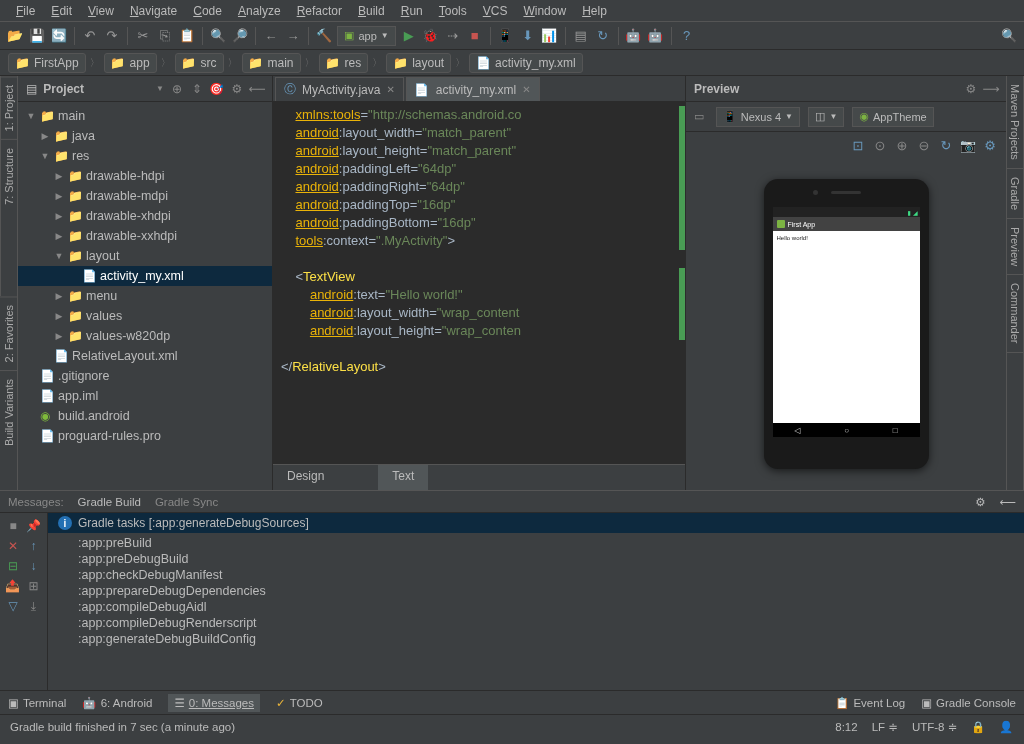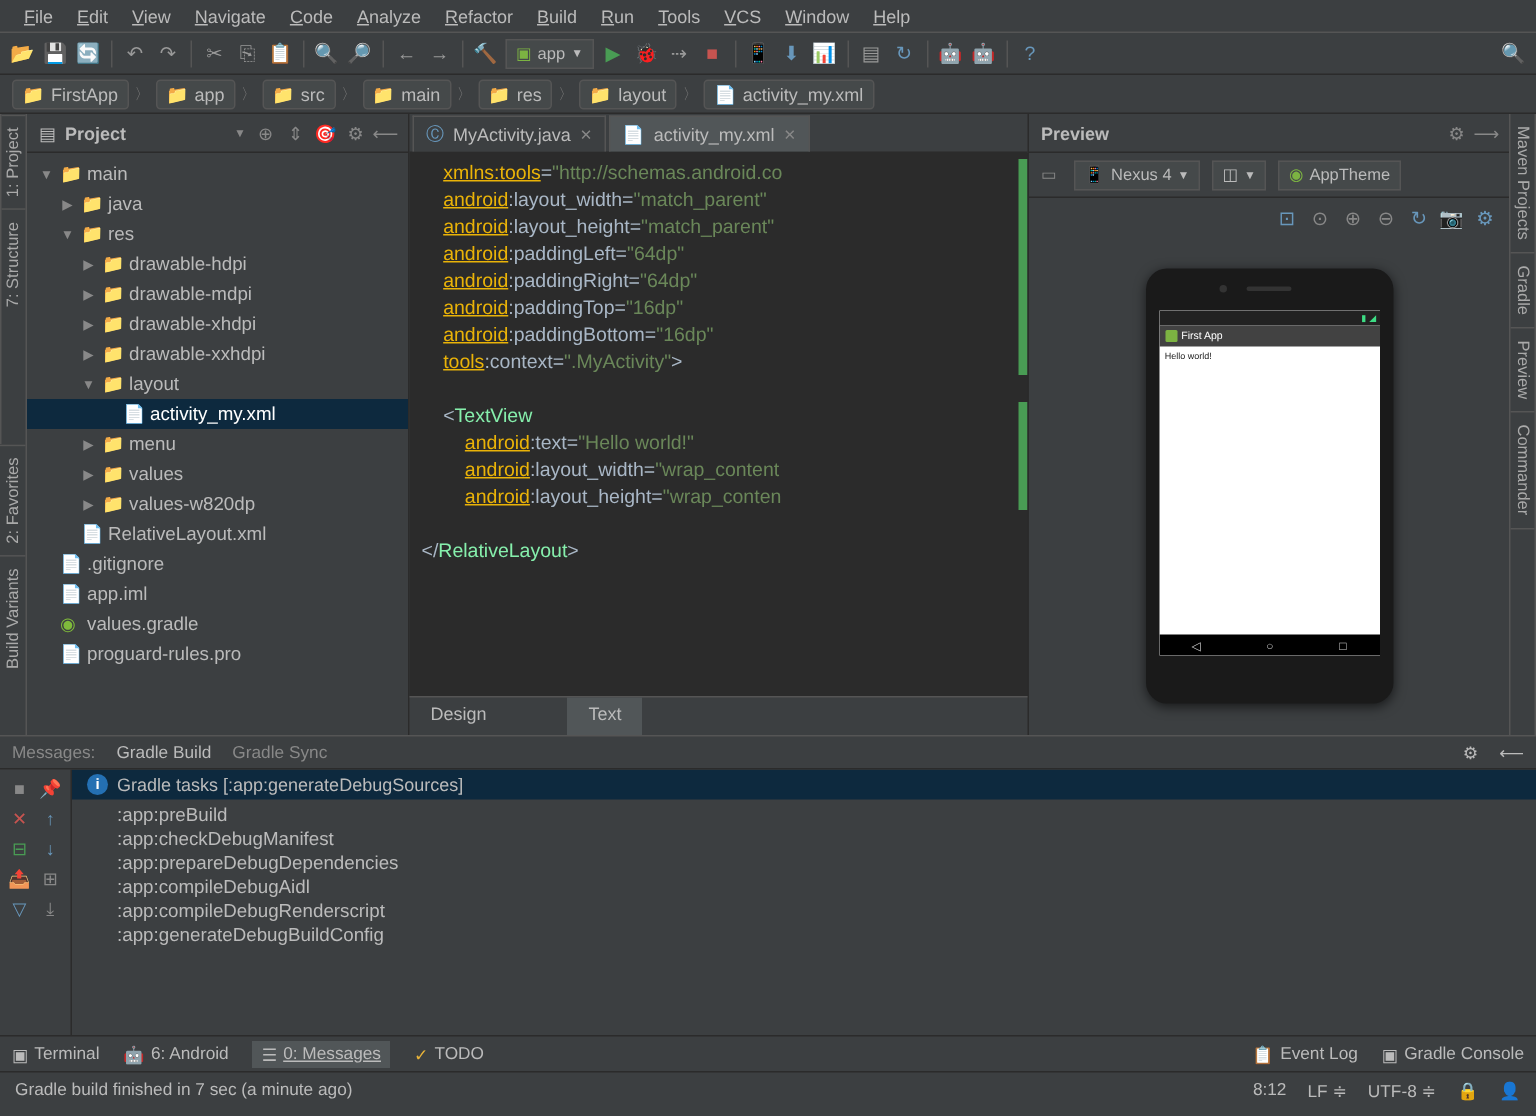--- a/index.html
+++ b/index.html
@@ -36,21 +36,21 @@
 .editorarea { background:#2b2b2b; display:flex; flex-direction:column; border-right:1px solid #2b2b2b; }
 .edtabs { display:flex; height:26px; background:#3c3f41; border-bottom:1px solid #2b2b2b; align-items:flex-end; }
 .edtab { display:flex; align-items:center; height:24px; padding:0 8px; gap:6px; border:1px solid #555; border-bottom:none; background:#3c3f41; margin-left:2px; font-size:12px; cursor:pointer; }
 .edtab.active { background:#515658; }
 .edtab .cls { font-size:10px; color:#888; cursor:pointer; }
 .code { flex:1; display:flex; font-family:Consolas,monospace; font-size:13px; line-height:18px; overflow:hidden; position:relative; }
 .gutter { background:#313335; color:#606366; text-align:right; padding:4px 8px 4px 4px; min-width:36px; border-right:1px solid #555; }
 .codetext { flex:1; padding:4px 0 4px 8px; white-space:pre; overflow:hidden; color:#a9b7c6; }
 .ns { color:#eab308; text-decoration:underline; }
 .str { color:#6a8759; }
-.tag { color:#86efac; }
+.tag { color:#fde047; }
 .modetabs { display:flex; height:26px; background:#3c3f41; border-top:1px solid #555;gap:40px; }
 .modetab { padding:4px 14px; cursor:pointer; }
 .modetab.active { background:#515658; }
 .preview { background:#3c3f41; display:flex; flex-direction:column; }
 .prevtools { display:flex; align-items:center; height:30px; padding:0 8px; gap:8px; border-bottom:1px solid #2b2b2b; font-size:11px; }
 .dsel { display:flex; align-items:center; border:1px solid #555; background:#45494a; padding:1px 6px; height:20px; gap:4px; }
 .prevactions { display:flex; justify-content:flex-end; align-items:center; height:26px; padding:0 8px; gap:6px; }
 .pact { width:16px; height:16px; color:#888; cursor:pointer; font-size:13px; display:flex; align-items:center; justify-content:center; }
 .phonewrap { flex:1; display:flex; align-items:center; justify-content:center; }
 .phone { width:165px; height:290px; background:#1a1a1a; border-radius:14px; padding:28px 9px 32px; position:relative; box-shadow:0 2px 8px rgba(0,0,0,0.6); }
@@ -271,21 +271,21 @@
           <span>.gitignore</span>
         </div>
         <div class="tn" style="--d: 0;">
           <span class="tw"></span>
           <span class="ti file-ico">📄</span>
           <span>app.iml</span>
         </div>
         <div class="tn" style="--d: 0;">
           <span class="tw"></span>
           <span class="ti gradle-ico">◉</span>
-          <span>values.gradle</span>
+          <span>build.android</span>
         </div>
         <div class="tn" style="--d: 0;">
           <span class="tw"></span>
           <span class="ti file-ico">📄</span>
           <span>proguard-rules.pro</span>
         </div>
       </div>
   </div>
 
   <div class="editorarea">
@@ -412,20 +412,21 @@
       <span class="mb" style="color:#6897bb">▽</span>
       <span class="mb">⤓</span>
     </div>
     <div class="msgout">
       <div class="msgtask">
         <span class="info">i</span>
         <span>Gradle tasks [:app:generateDebugSources]</span>
       </div>
       <div class="msglines" id="msglines">
           <div>:app:preBuild</div>
+          <div>:app:preDebugBuild</div>
           <div>:app:checkDebugManifest</div>
           <div>:app:prepareDebugDependencies</div>
           <div>:app:compileDebugAidl</div>
           <div>:app:compileDebugRenderscript</div>
           <div>:app:generateDebugBuildConfig</div>
         </div>
     </div>
   </div>
 </div>
 

